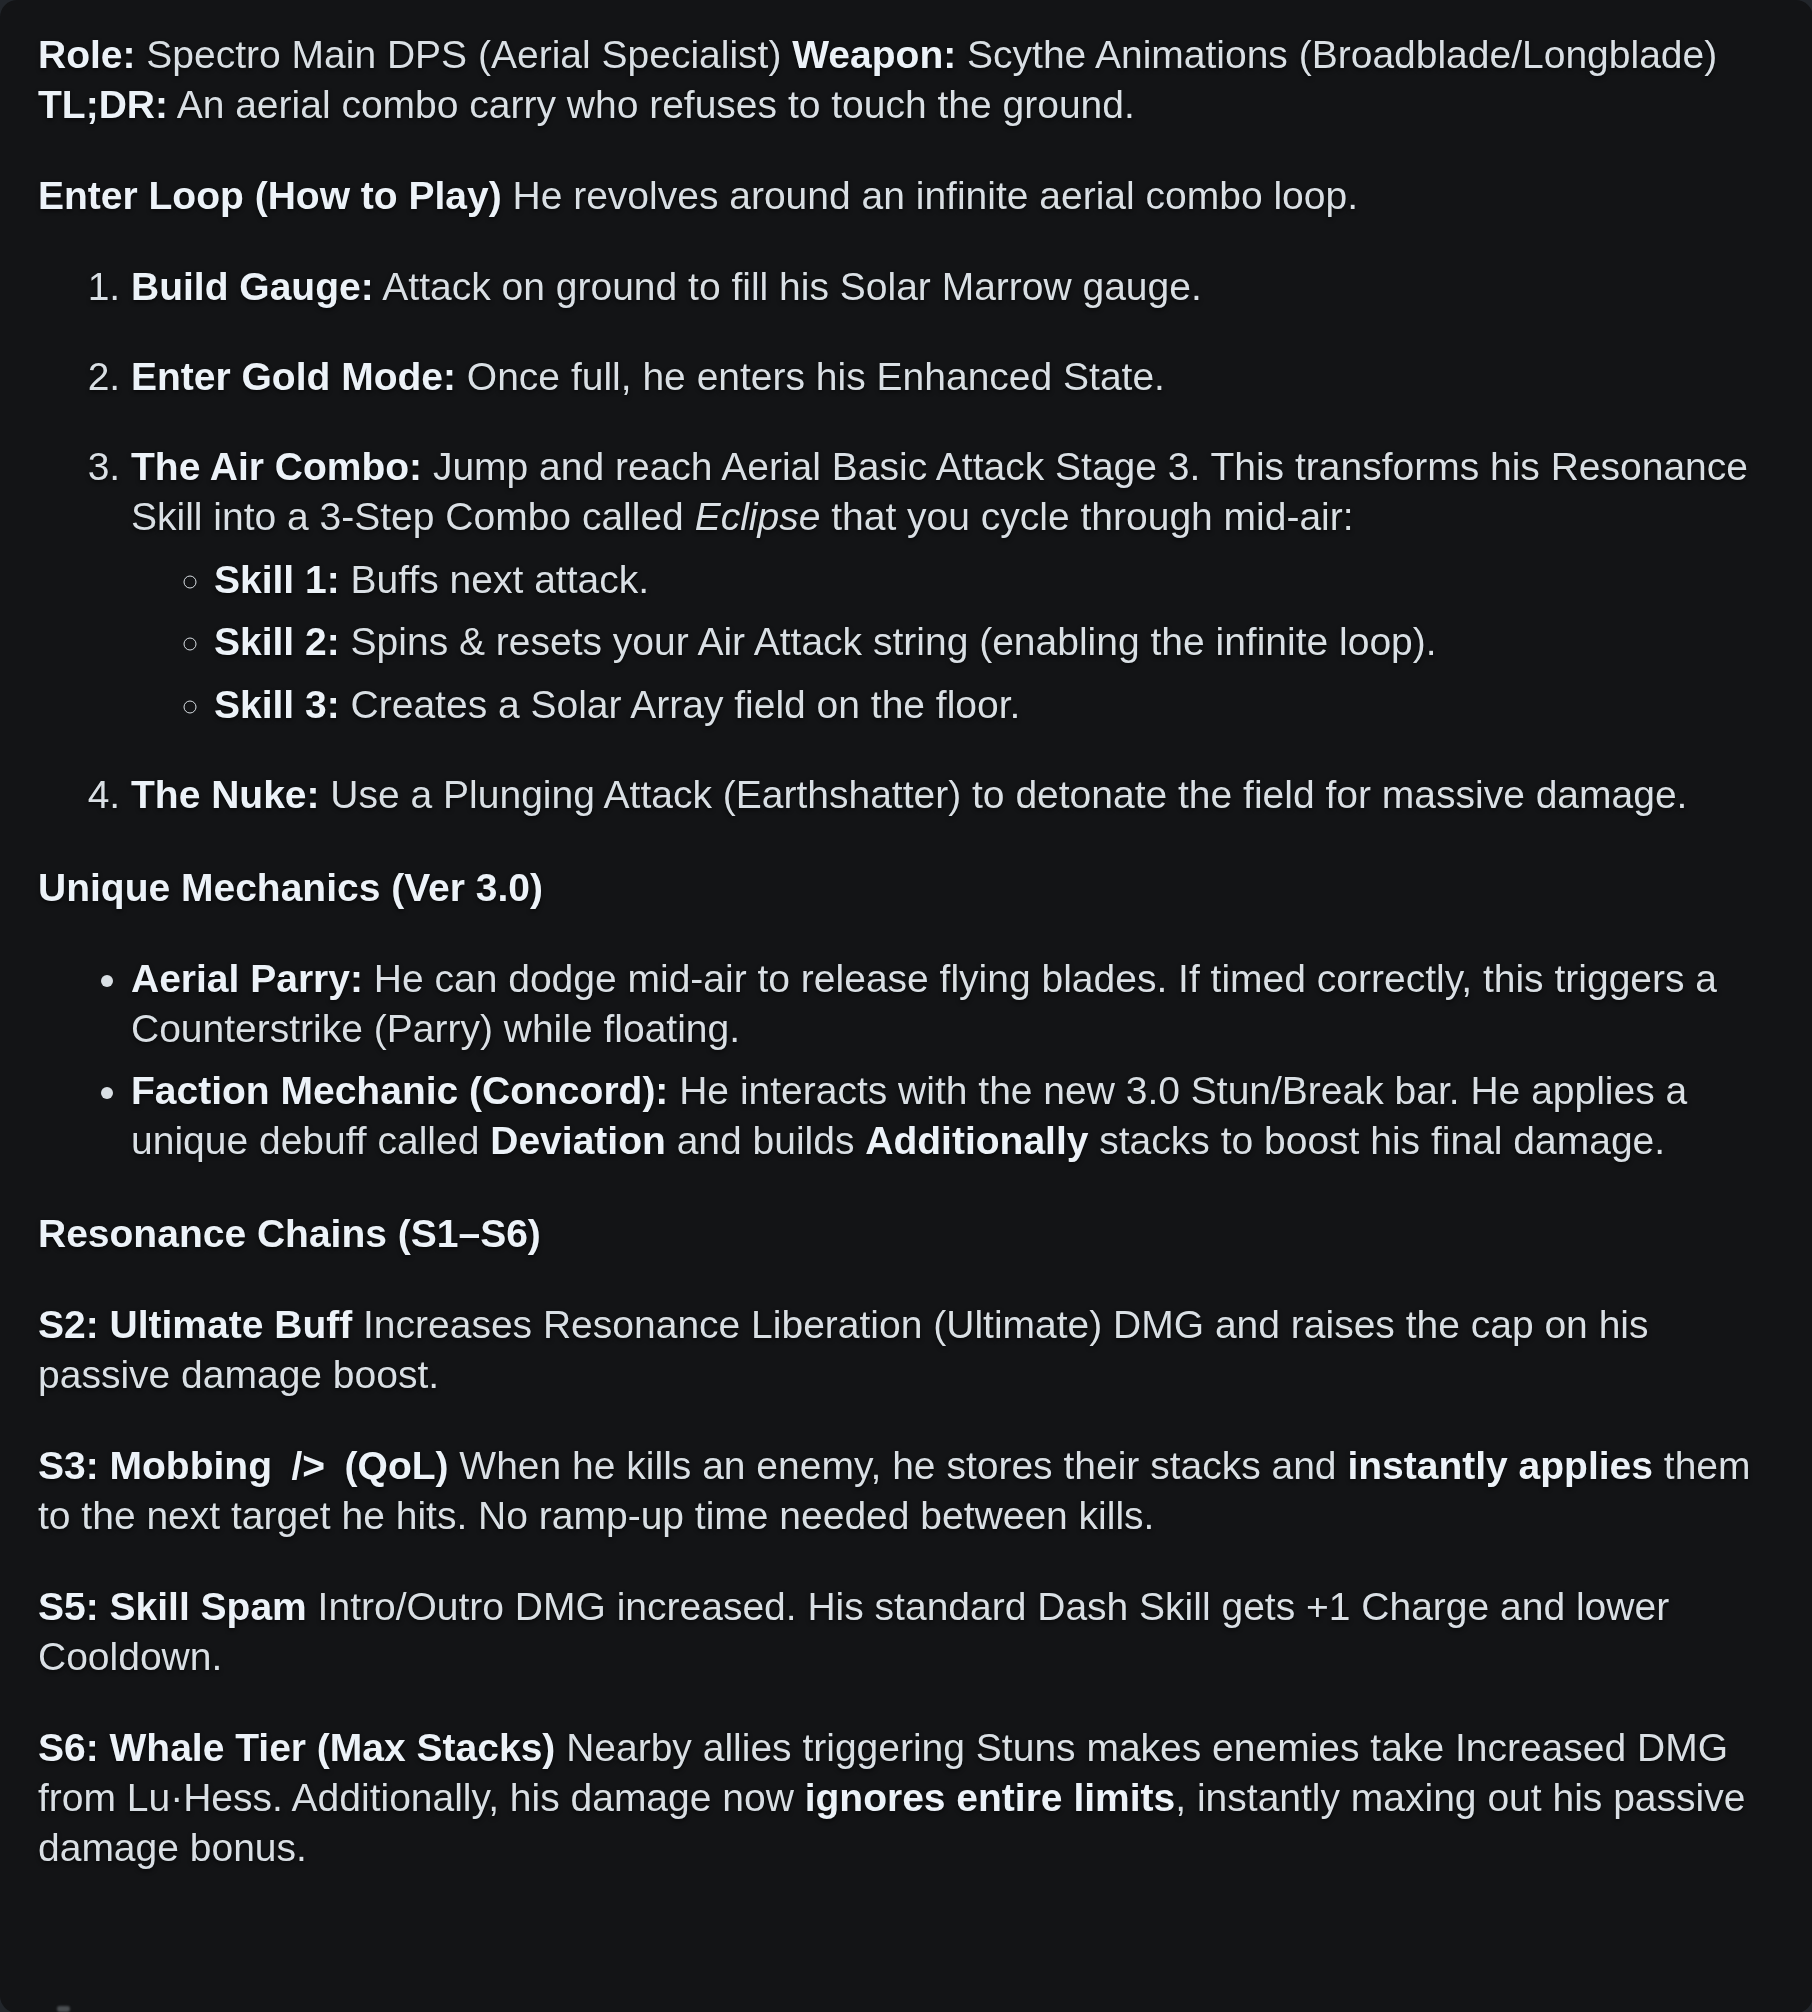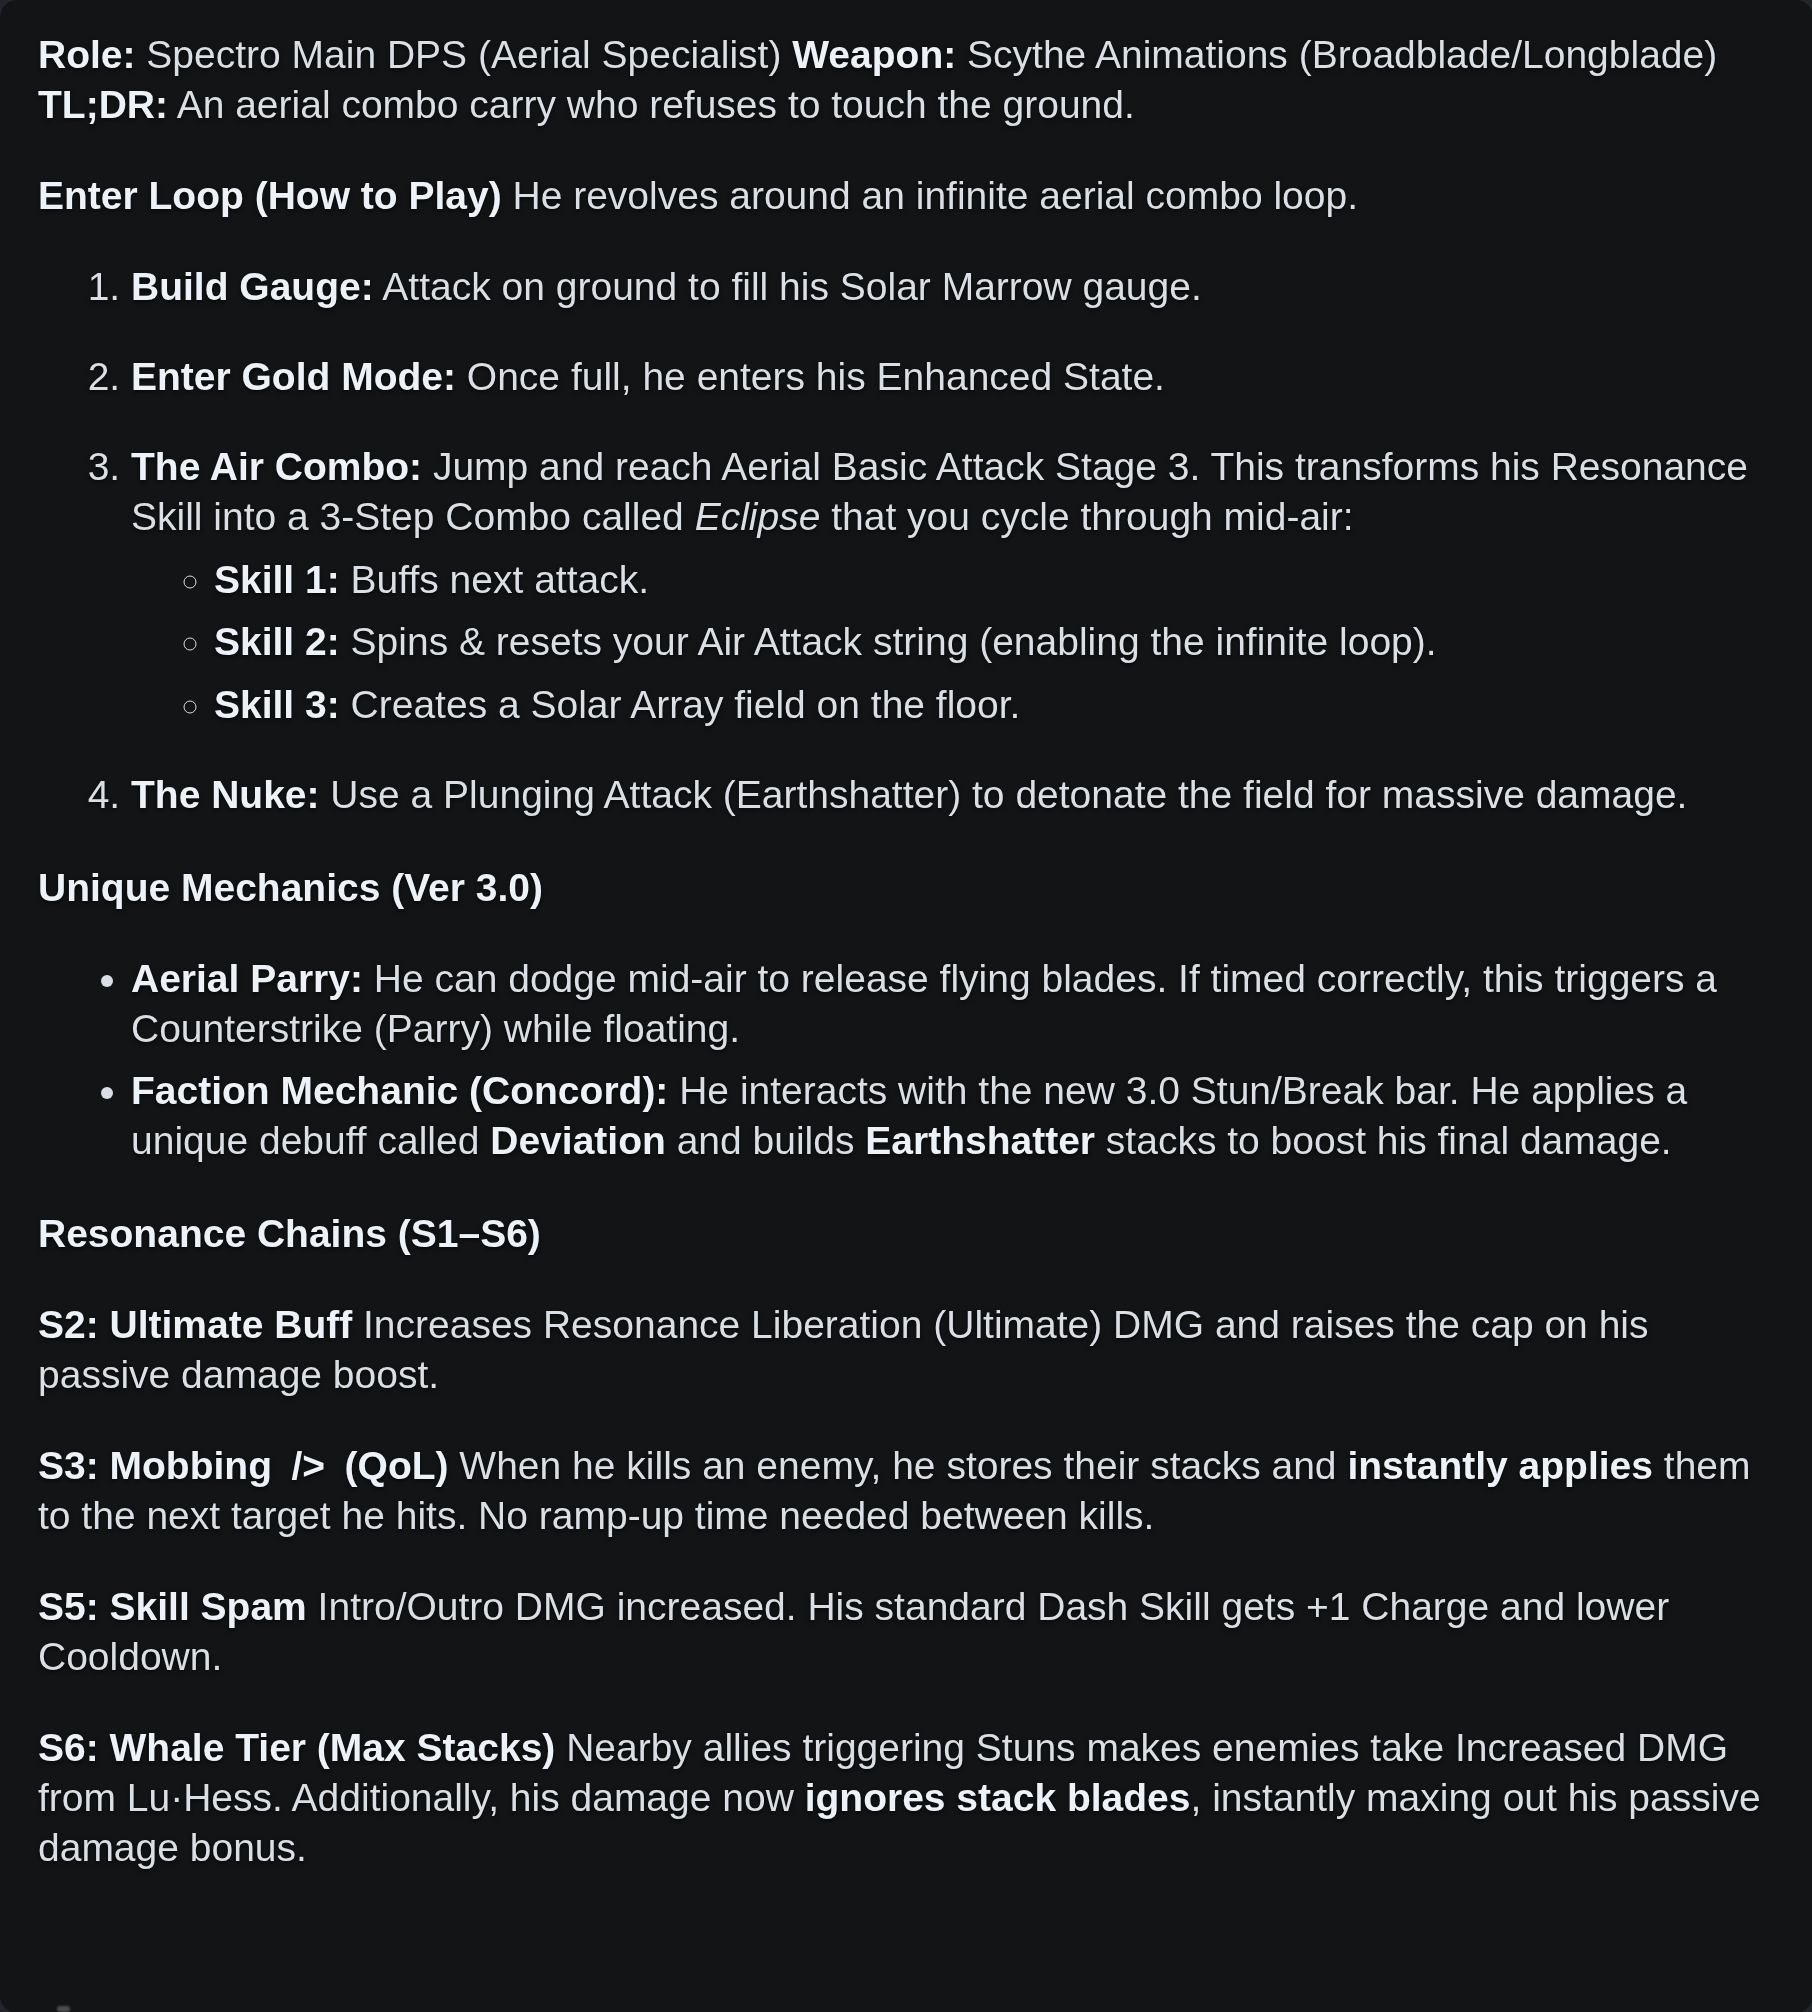--- a/index.html
+++ b/index.html
@@ -51,25 +51,25 @@
         <li><b>Skill 3:</b><span> Creates a Solar Array field on the floor.</span></li>
       </ul>
     </li>
     <li><b>The Nuke:</b><span> Use a Plunging Attack (Earthshatter) to detonate the field for massive damage.</span></li>
   </ol>
 
   <p class="hd">Unique Mechanics (Ver 3.0)</p>
 
   <ul class="top">
     <li><b>Aerial Parry:</b><span> He can dodge mid-air to release flying blades. If timed correctly, this triggers a Counterstrike (Parry) while floating.</span></li>
-    <li><b>Faction Mechanic (Concord):</b><span> He interacts with the new 3.0 Stun/Break bar. He applies a unique debuff called </span><b>Deviation</b><span> and builds </span><b>Earthshatter</b><span> stacks to boost his final damage.</span></li>
+    <li><b>Faction Mechanic (Concord):</b><span> He interacts with the new 3.0 Stun/Break bar. He applies a unique debuff called </span><b>Deviation</b><span> and builds </span><b>Additionally</b><span> stacks to boost his final damage.</span></li>
   </ul>
 
   <p class="hd">Resonance Chains (S1–S6)</p>
 
   <p><b>S2: Ultimate Buff</b><span> Increases Resonance Liberation (Ultimate) DMG and raises the cap on his passive damage boost.</span></p>
   <p><b>S3: Mobbing /&gt; (QoL)</b><span> When he kills an enemy, he stores their stacks and </span><b>instantly applies</b><span> them to the next target he hits. No ramp-up time needed between kills.</span></p>
   <p><b>S5: Skill Spam</b><span> Intro/Outro DMG increased. His standard Dash Skill gets +1 Charge and lower Cooldown.</span></p>
-  <p><b>S6: Whale Tier (Max Stacks)</b><span> Nearby allies triggering Stuns makes enemies take Increased DMG from Lu·Hess. Additionally, his damage now </span><b>ignores stack blades</b><span>, instantly maxing out his passive damage bonus.</span></p>
+  <p><b>S6: Whale Tier (Max Stacks)</b><span> Nearby allies triggering Stuns makes enemies take Increased DMG from Lu·Hess. Additionally, his damage now </span><b>ignores entire limits</b><span>, instantly maxing out his passive damage bonus.</span></p>
 
   <div class="fragment"></div>
 </div>
 
 
 </body></html>

